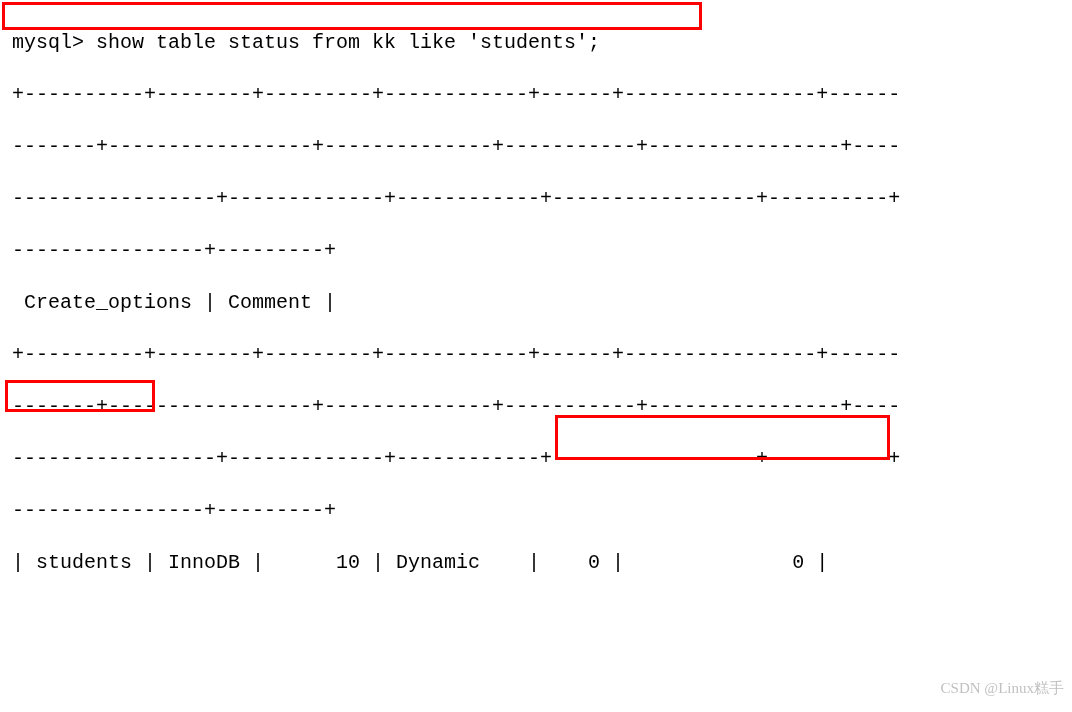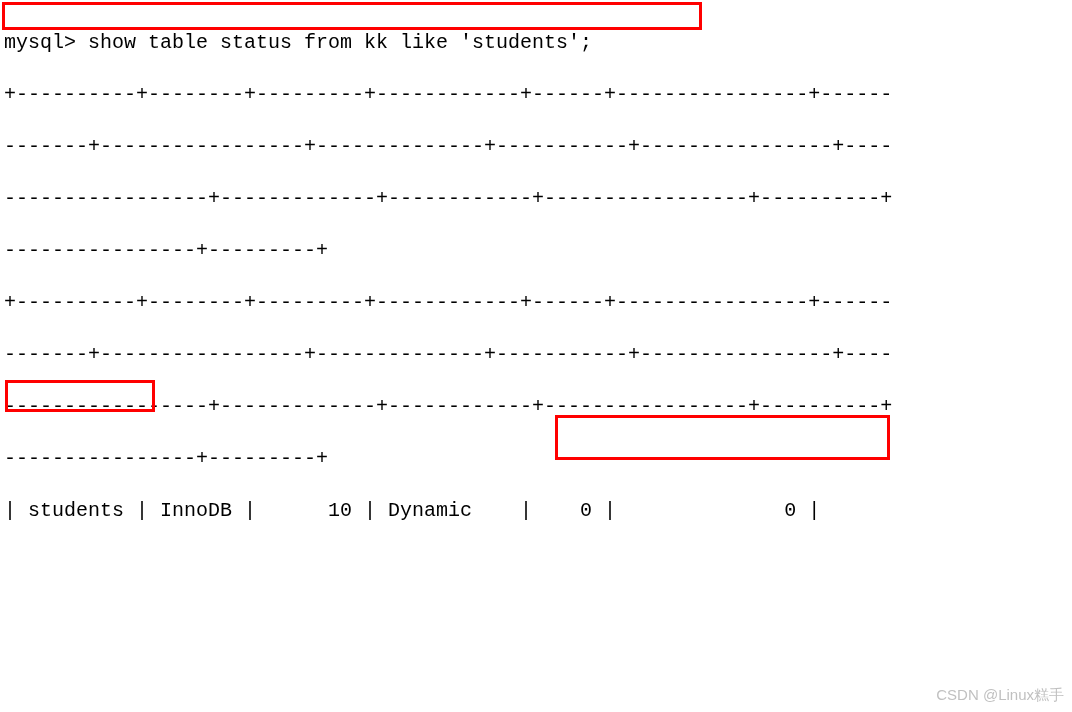--- a/index.html
+++ b/index.html
@@ -46,38 +46,40 @@
       top: 415px;
       left: 555px;
       width: 335px;
       height: 45px;
       border: 3px solid #ff0000;
       pointer-events: none;
     }
     .watermark {
       position: absolute;
       right: 8px;
-      bottom: 8px;
+      bottom: 14px;
       color: rgba(150, 150, 150, 0.6);
       font-size: 15px;
-      font-family: Liberation Sans, sans-serif;
+      font-family: Liberation Serif, serif;
     }
     .line {
       display: block;
+      margin-left: 8px;
     }
   </style>
 </head>
 <body>
 
 <div class="terminal">
 <span class="line"><span>mysql&gt; </span><span>show table status from kk like 'students';</span></span>
 <span class="line">+----------+--------+---------+------------+------+----------------+------</span>
 <span class="line">-------+-----------------+--------------+-----------+----------------+----</span>
 <span class="line">-----------------+-------------+------------+-----------------+----------+</span>
 <span class="line">----------------+---------+</span>
+<span class="line"> Create_options | Comment |</span>
 <span class="line">+----------+--------+---------+------------+------+----------------+------</span>
 <span class="line">-------+-----------------+--------------+-----------+----------------+----</span>
 <span class="line">-----------------+-------------+------------+-----------------+----------+</span>
 <span class="line">----------------+---------+</span>
 <span class="line">| students | InnoDB |      10 | Dynamic    |    0 |              0 |      </span>
 
 
 
 
 

